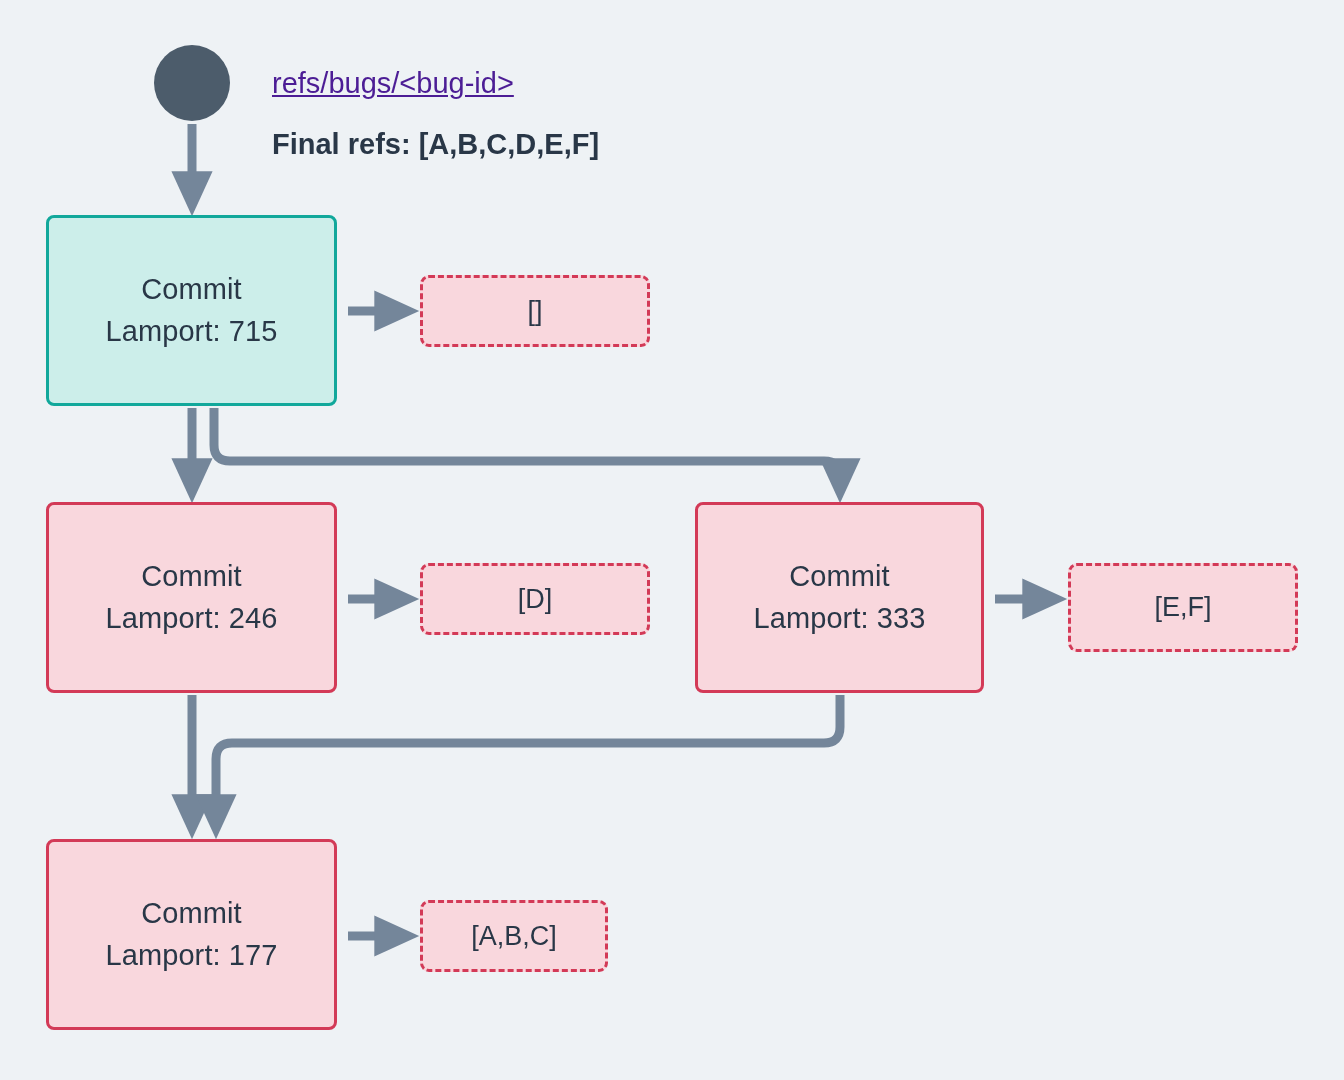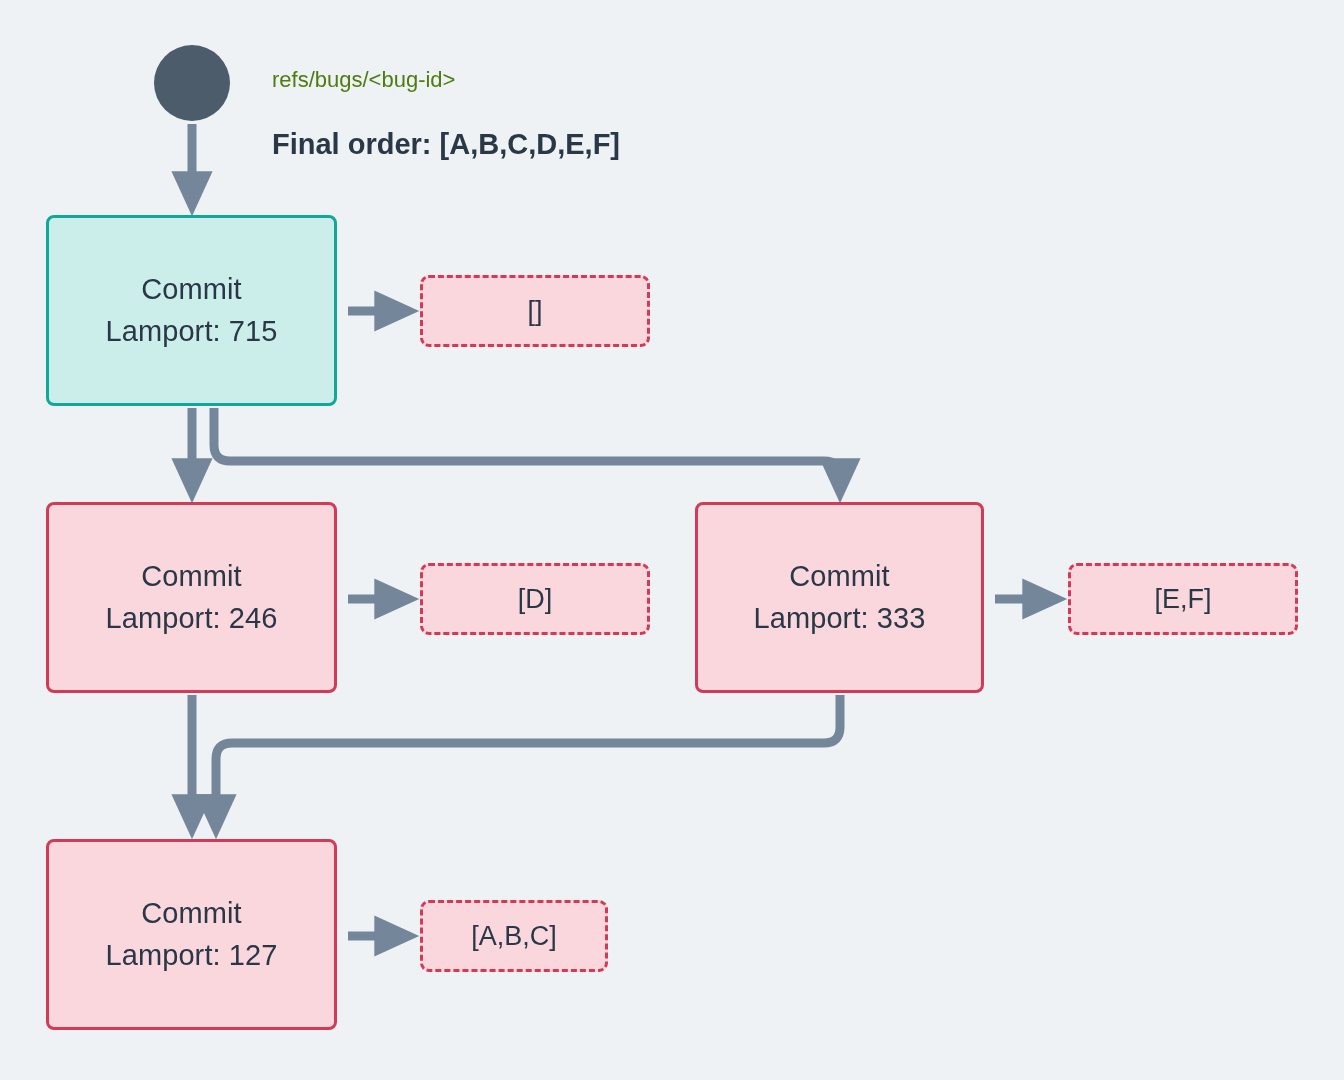--- a/index.html
+++ b/index.html
@@ -63,22 +63,23 @@
   .root-circle {
     position: absolute;
     border-radius: 50%;
     background: #4c5c6b;
   }
   .label {
     position: absolute;
     white-space: nowrap;
   }
   .label-ref {
-    font-size: 22px;
-    color: #4d7c0f;
+    font-size: 29px;
+    color: #4c1d95;
+    text-decoration: underline;
   }
   .label-final {
     font-size: 29px;
     font-weight: bold;
     color: #293747;
   }
 </style>
 </head>
 <body>
 
@@ -104,21 +105,21 @@
     <path d="M 348 311 L 408 311" fill="none" stroke="#74869a" stroke-width="9" stroke-linecap="butt" marker-end="url(#arrow)"></path>
     <path d="M 348 599 L 408 599" fill="none" stroke="#74869a" stroke-width="9" stroke-linecap="butt" marker-end="url(#arrow)"></path>
     <path d="M 995 599 L 1056 599" fill="none" stroke="#74869a" stroke-width="9" stroke-linecap="butt" marker-end="url(#arrow)"></path>
     <path d="M 348 936 L 408 936" fill="none" stroke="#74869a" stroke-width="9" stroke-linecap="butt" marker-end="url(#arrow)"></path>
   </svg>
 
   <div class="root-circle" style="left:154px; top:45px; width:76px; height:76px;"></div>
 
   <div class="label label-ref" style="left:272px; top:67px;">refs/bugs/&lt;bug-id&gt;</div>
 
-  <div class="label label-final" style="left:272px; top:128px;">Final order: [A,B,C,D,E,F]</div>
+  <div class="label label-final" style="left:272px; top:128px;">Final refs: [A,B,C,D,E,F]</div>
 
   <div class="node node-commit node-teal" style="left:46px; top:215px; width:291px; height:191px;">
     <span class="line1">Commit</span>
     <span class="line2">Lamport: 715</span>
   </div>
 
   <div class="node node-dashed" style="left:420px; top:275px; width:230px; height:72px;">
     <span>[]</span>
   </div>
 
@@ -129,26 +130,26 @@
 
   <div class="node node-dashed" style="left:420px; top:563px; width:230px; height:72px;">
     <span>[D]</span>
   </div>
 
   <div class="node node-commit node-pink" style="left:695px; top:502px; width:289px; height:191px;">
     <span class="line1">Commit</span>
     <span class="line2">Lamport: 333</span>
   </div>
 
-  <div class="node node-dashed" style="left:1068px; top:563px; width:230px; height:72px;">
+  <div class="node node-dashed" style="left:1068px; top:563px; width:230px; height:89px;">
     <span>[E,F]</span>
   </div>
 
   <div class="node node-commit node-pink" style="left:46px; top:839px; width:291px; height:191px;">
     <span class="line1">Commit</span>
-    <span class="line2">Lamport: 127</span>
+    <span class="line2">Lamport: 177</span>
   </div>
 
   <div class="node node-dashed" style="left:420px; top:900px; width:188px; height:72px;">
     <span>[A,B,C]</span>
   </div>
 
 </div>
 
 </body></html>

